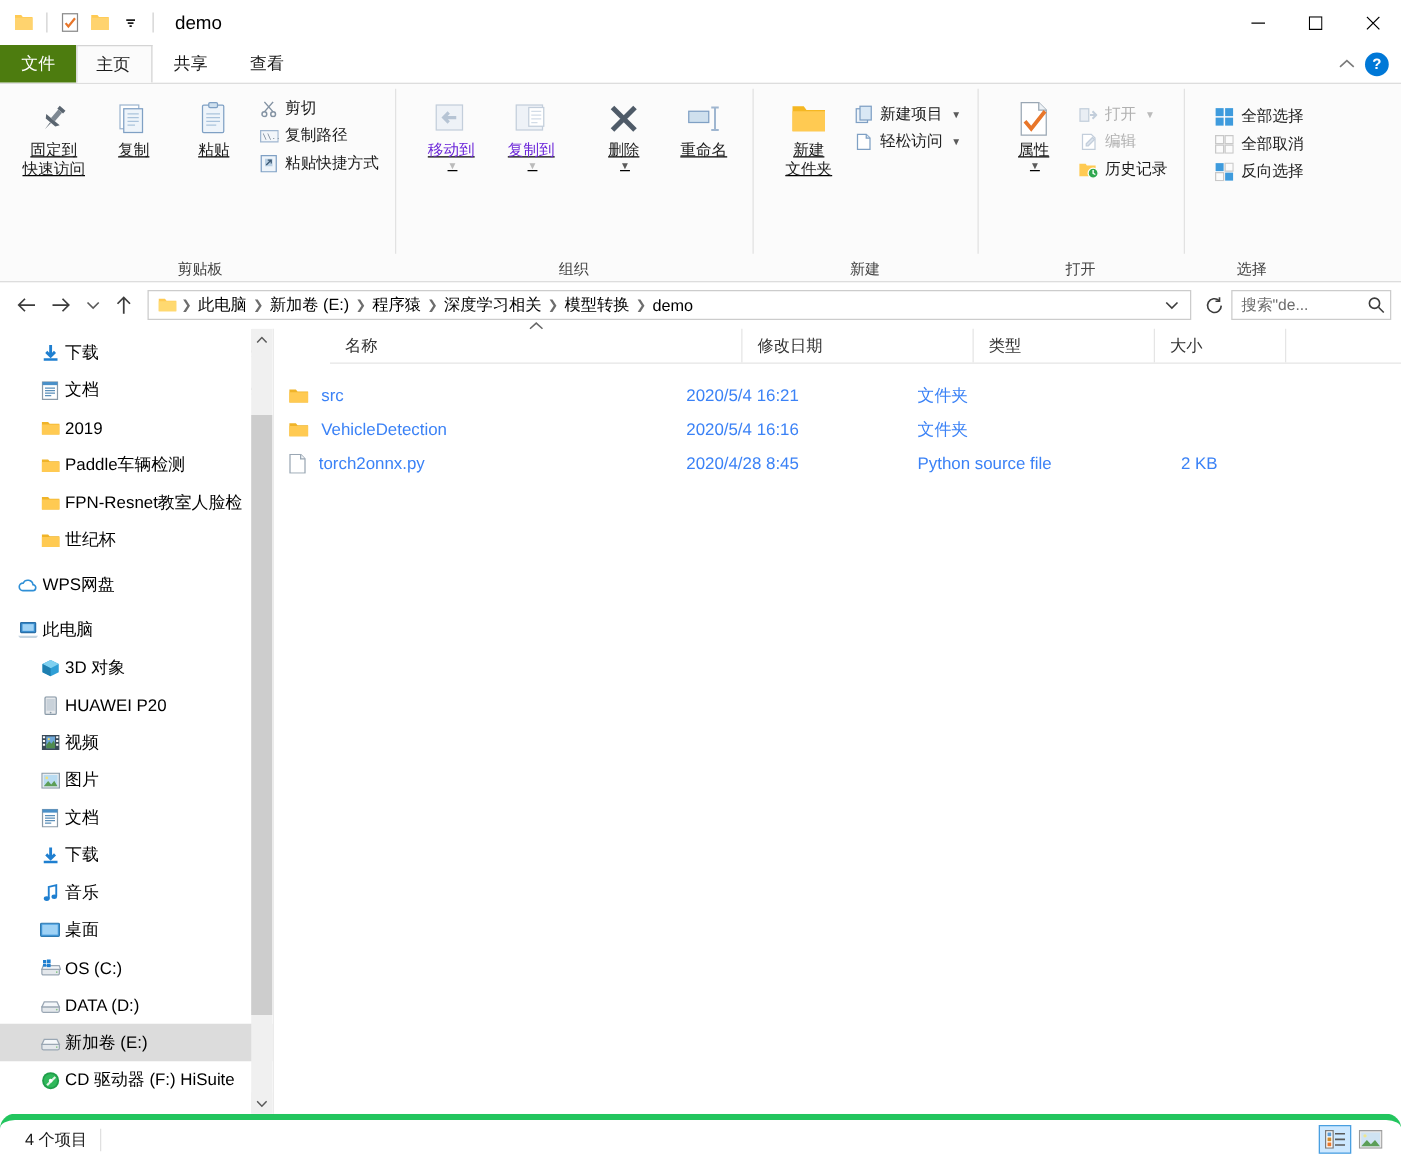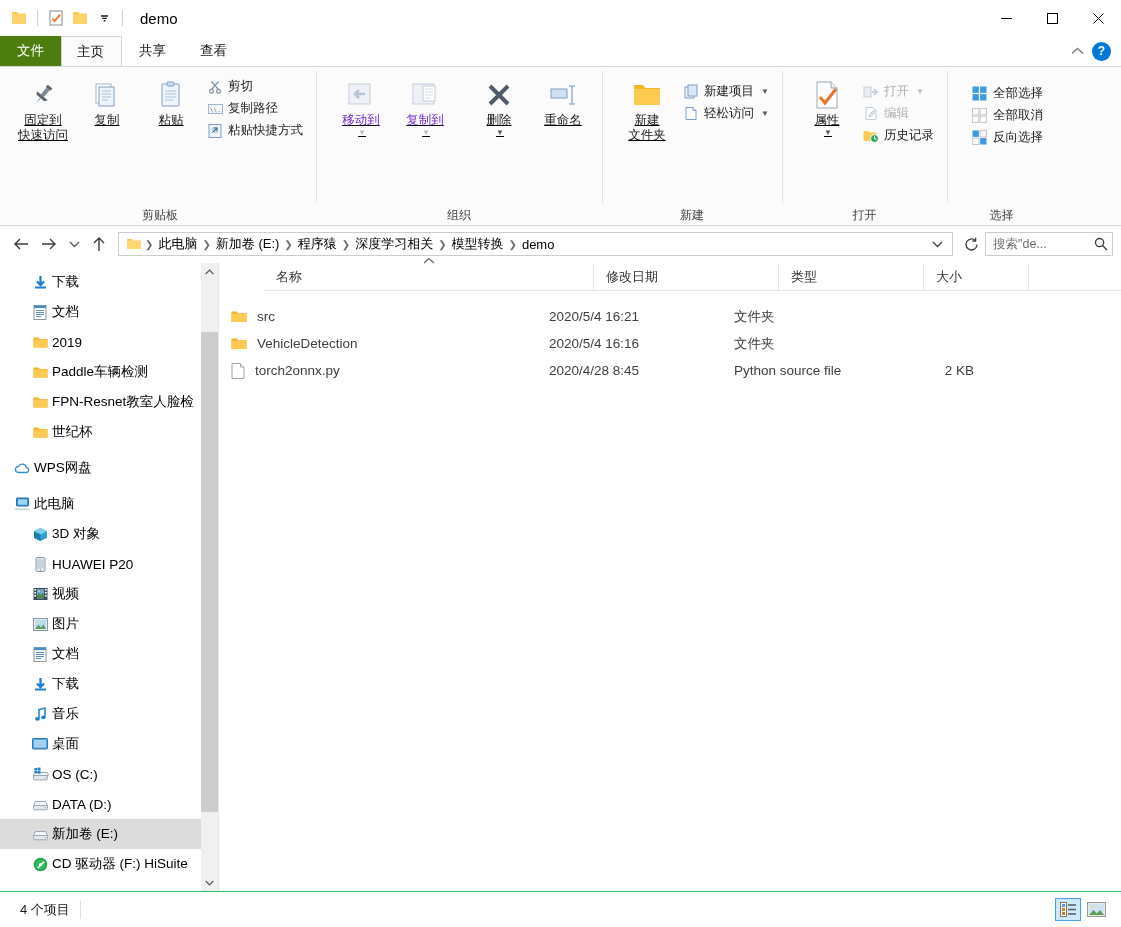--- a/index.html
+++ b/index.html
@@ -142,31 +142,31 @@
   }
   .col.c-name { width: 330px; flex: 0 0 330px; }
   .col.c-date { width: 185px; flex: 0 0 185px; }
   .col.c-type { width: 145px; flex: 0 0 145px; }
   .col.c-size { width: 105px; flex: 0 0 105px; }
   .sortmark {
     position: absolute; top: -6px; left: 0; width: 330px; text-align: center;
     font-size: 10px; color: #555; line-height: 10px; pointer-events: none;
   }
   .rows { flex: 1; padding-top: 12px; }
-  .row { height: 27px; display: flex; align-items: center; font-size: 13.5px; color: #404040; cursor: default; }
+  .row { height: 27px; display: flex; align-items: center; font-size: 13.5px; color: #3b82f6; cursor: default; }
   .cell { display: flex; align-items: center; overflow: hidden; white-space: nowrap; }
   .cell.name { width: 330px; flex: 0 0 330px; padding-left: 12px; gap: 10px; }
   .cell.date { width: 185px; flex: 0 0 185px; }
   .cell.type { width: 145px; flex: 0 0 145px; }
   .cell.size { width: 105px; flex: 0 0 105px; justify-content: flex-end; padding-right: 10px; }
 
   
   .statusbar {
     flex: 0 0 36px; height: 36px; display: flex; align-items: center;
-    border-top: 1px solid #22c55e; padding: 10px 6px; background: #fff;
+    border-top: 5px solid #22c55e; padding: 10px 6px; background: #fff; border-radius: 12px;
   }
   .st-count { font-size: 13px; color: #1a1a1a; padding: 0 10px 0 14px; }
   .st-sep { width: 1px; height: 18px; background: #e0e0e0; }
   .viewtoggle { margin-left: auto; display: flex; gap: 2px; padding-right: 6px; }
   .vbtn { width: 26px; height: 23px; display: flex; align-items: center; justify-content: center; border: 1px solid transparent; }
   .vbtn.on { border-color: #4a9fe0; background: #cde8ff; }
   svg { display: block; }
 </style>
 </head>
 <body>

